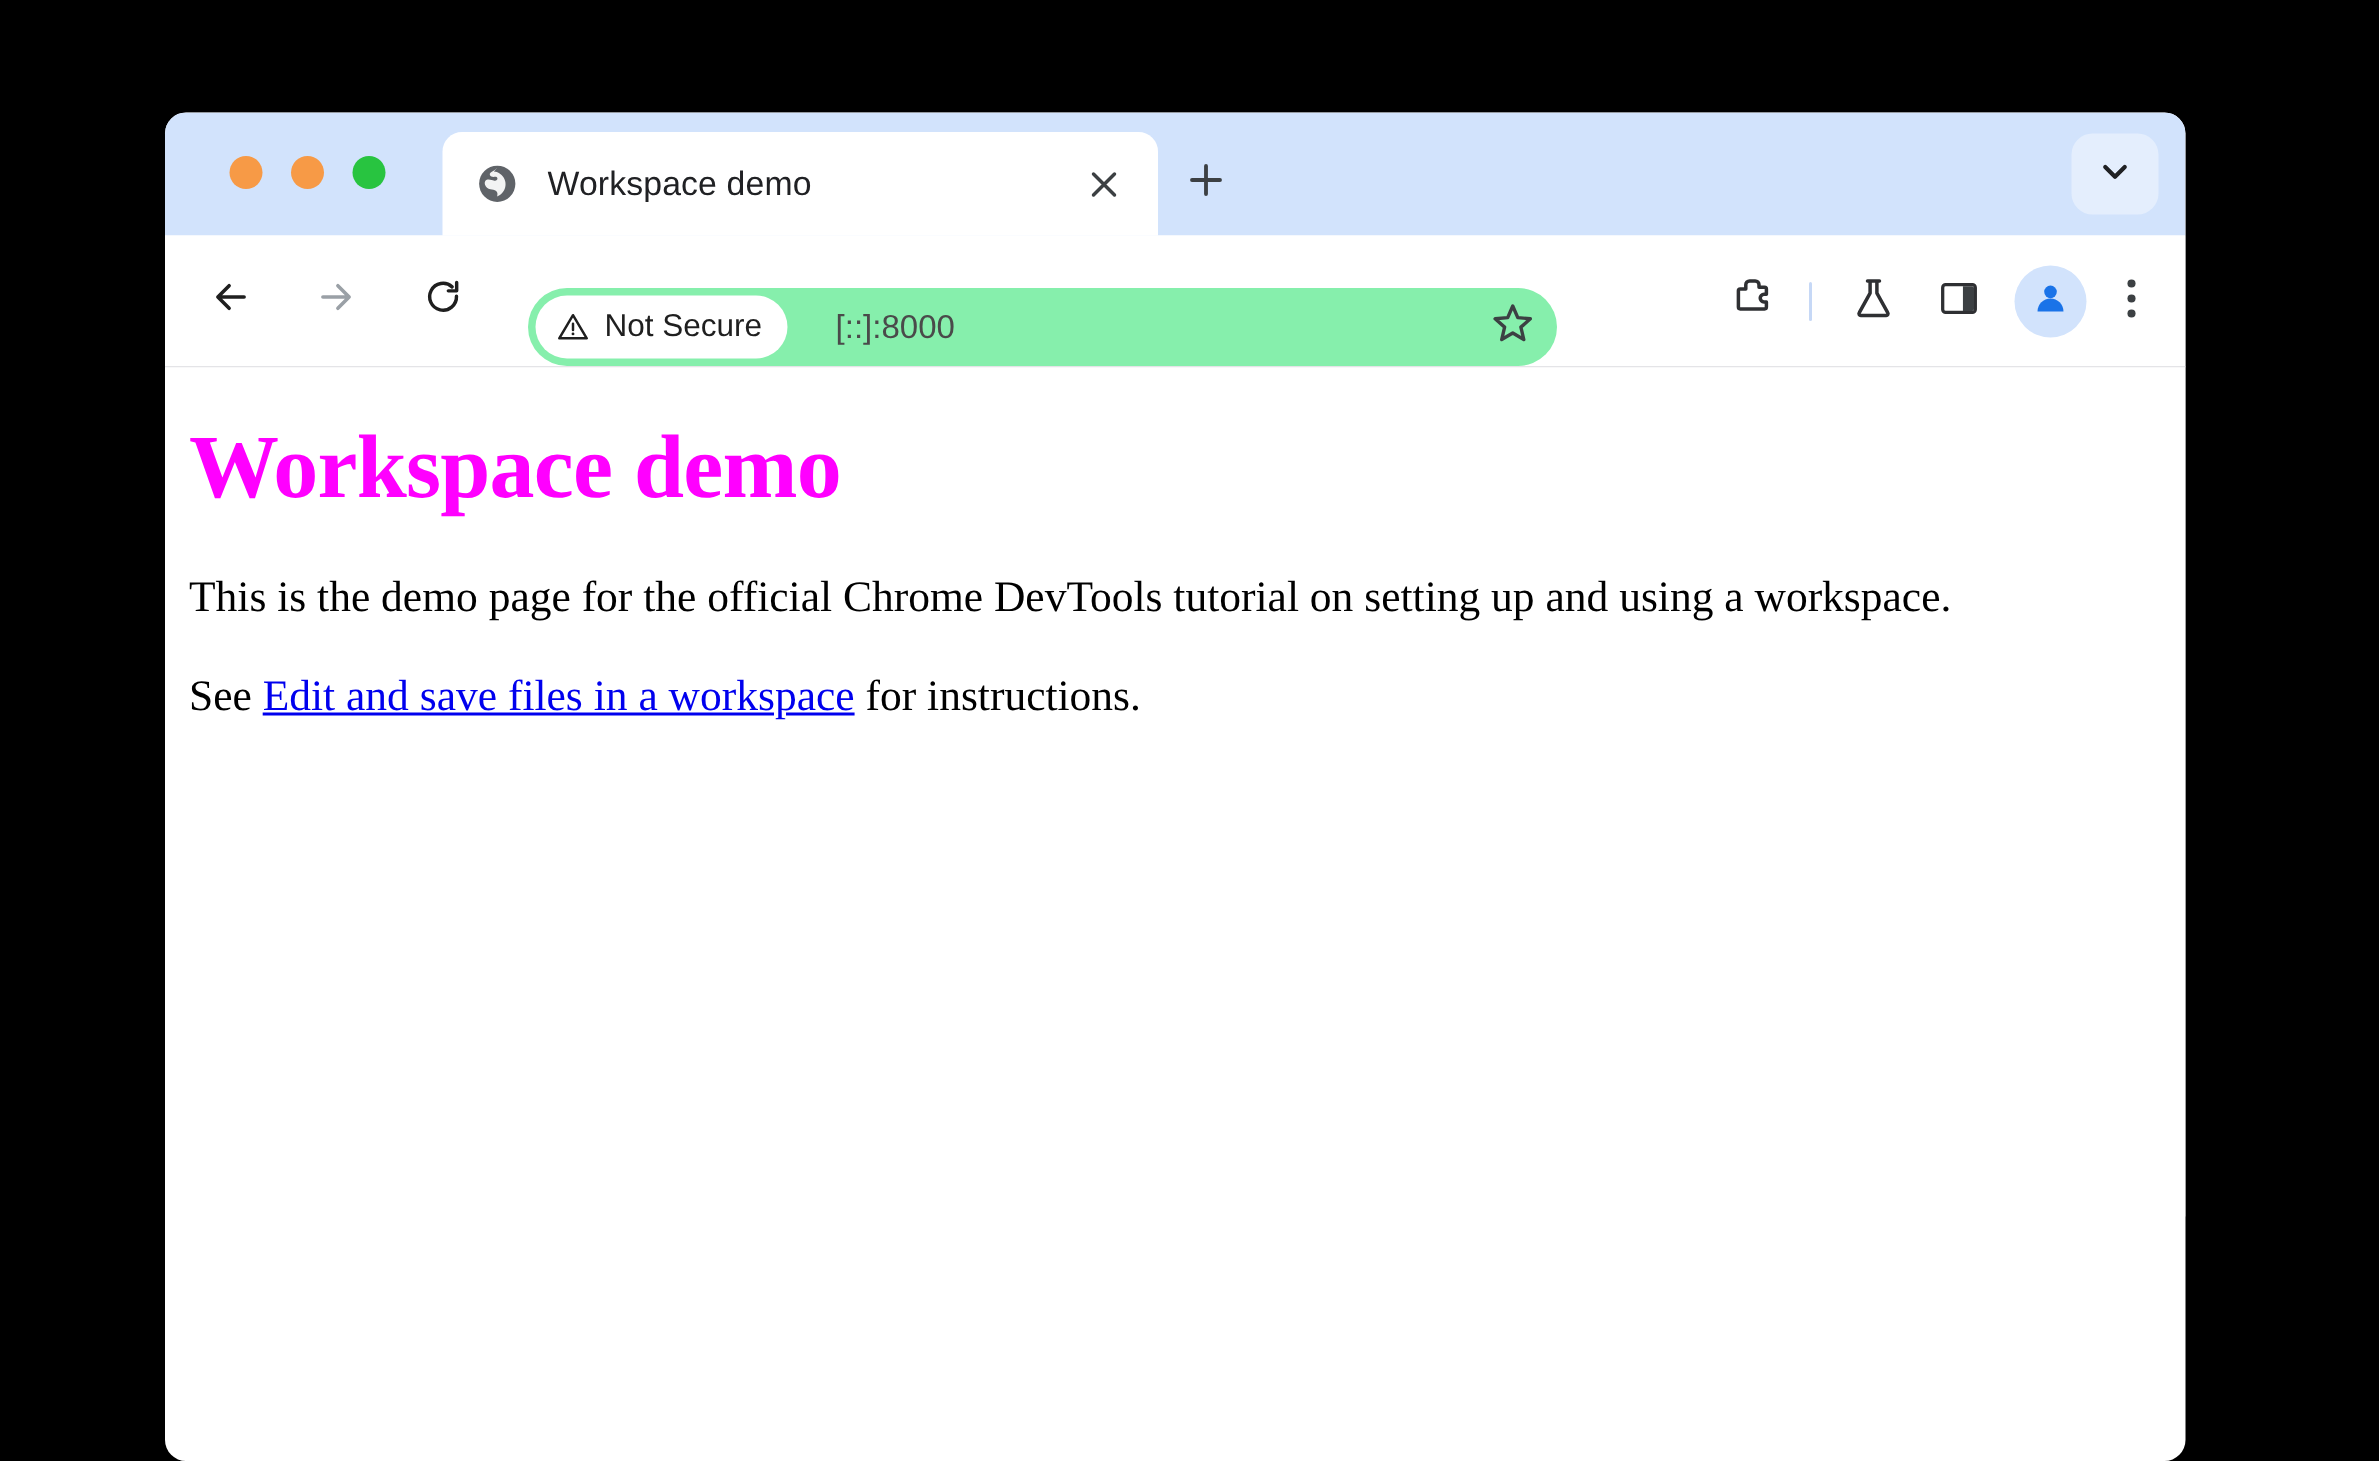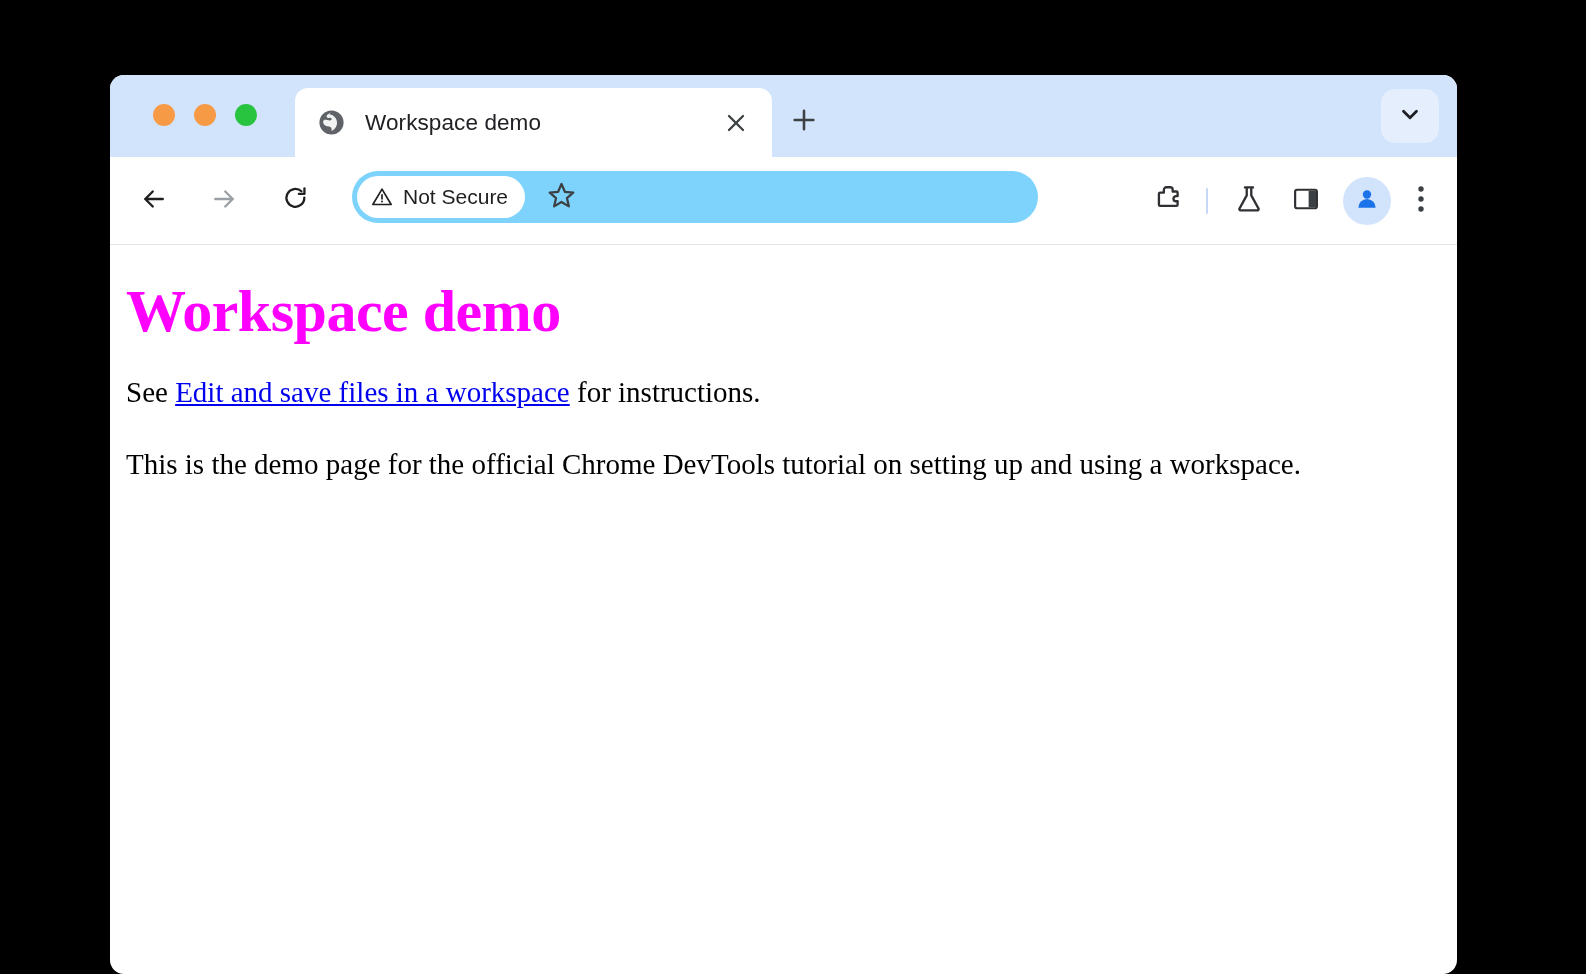--- a/index.html
+++ b/index.html
@@ -140,24 +140,24 @@
     border-radius: 50%;
     flex: 0 0 48px;
   }
   .nav-back    { margin-left: 20px; }
   .nav-forward { margin-left: 22px; }
   .nav-reload  { margin-left: 23px; }
 
   .omnibox {
     position: absolute;
     left: 242px;
-    top: 14px;
+    top: 35px;
     width: 686px;
     height: 52px;
-    background: #7dd3fc;
+    background: #86efac;
     border-radius: 26px;
     display: flex;
     align-items: center;
     box-sizing: border-box;
     gap: 12px;
   }
   .security-chip {
     margin-left: 5px;
     height: 42px;
     background: #ffffff;
@@ -345,20 +345,21 @@
       <div class="security-chip">
         <span class="security-chip-icon">
           <svg width="22" height="22" viewBox="0 0 24 24" aria-hidden="true">
             <path d="M12 3.4 L22 20.2 H2 Z" fill="none" stroke="#1f1f1f" stroke-width="1.8" stroke-linejoin="round"></path>
             <path d="M12 9.6 V14.2" stroke="#1f1f1f" stroke-width="1.8" stroke-linecap="round"></path>
             <circle cx="12" cy="17" r="1.05" fill="#1f1f1f"></circle>
           </svg>
         </span>
         <span class="security-chip-text">Not Secure</span>
       </div>
+      <div class="omnibox-url" title="[::]:8000">[::]:8000</div>
       <div class="omnibox-star">
         <span>
           <svg width="31" height="31" viewBox="0 0 24 24" aria-hidden="true">
             <path d="M12 3.1 L14.6 9.1 L21.1 9.7 L16.2 14 L17.7 20.4 L12 17 L6.3 20.4 L7.8 14 L2.9 9.7 L9.4 9.1 Z" fill="none" stroke="#3c4043" stroke-width="1.75" stroke-linejoin="round"></path>
           </svg>
         </span>
       </div>
     </div>
 
     <div class="toolbar-actions">
@@ -405,17 +406,17 @@
             <circle cx="4" cy="15" r="2.7" fill="#3c4043"></circle>
             <circle cx="4" cy="25" r="2.7" fill="#3c4043"></circle>
           </svg>
         </span>
       </div>
     </div>
   </div>
 
   <div class="viewport">
     <h1 class="page-heading">Workspace demo</h1>
+    <p class="page-paragraph">This is the demo page for the official Chrome DevTools tutorial on setting up and using a workspace.</p>
     <p class="page-paragraph second"><span>See </span><a class="page-link" href="#">Edit and save files in a workspace</a><span> for instructions.</span></p>
-    <p class="page-paragraph">This is the demo page for the official Chrome DevTools tutorial on setting up and using a workspace.</p>
   </div>
 
 </div>
 
 </body></html>

